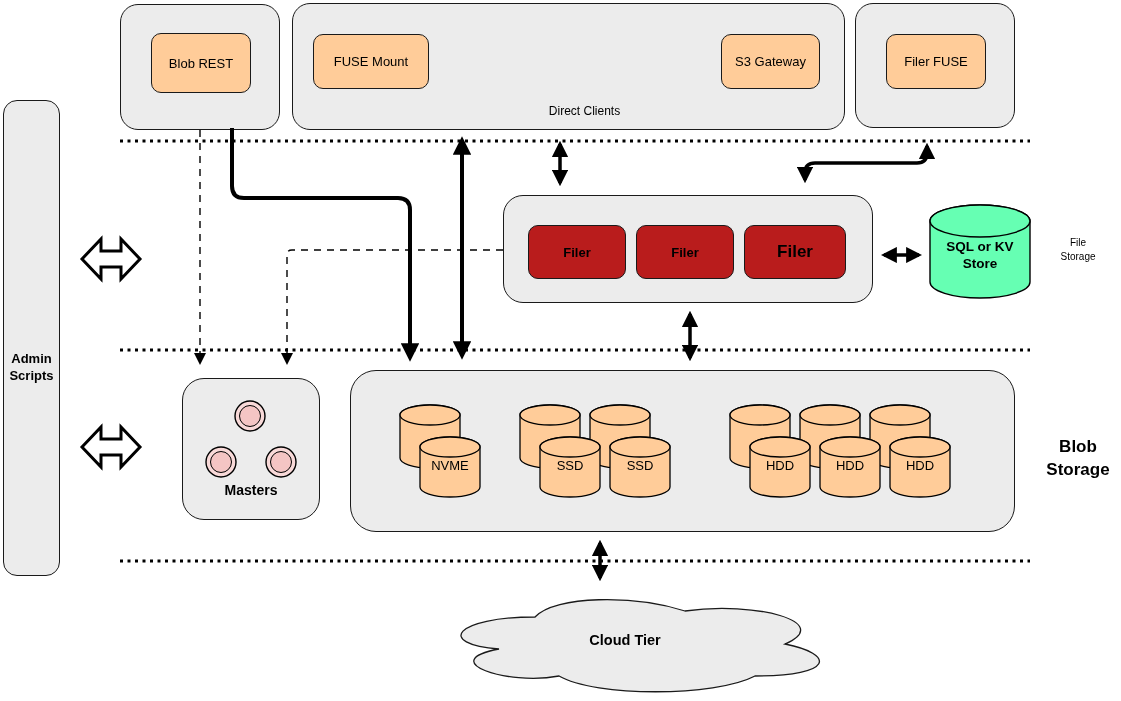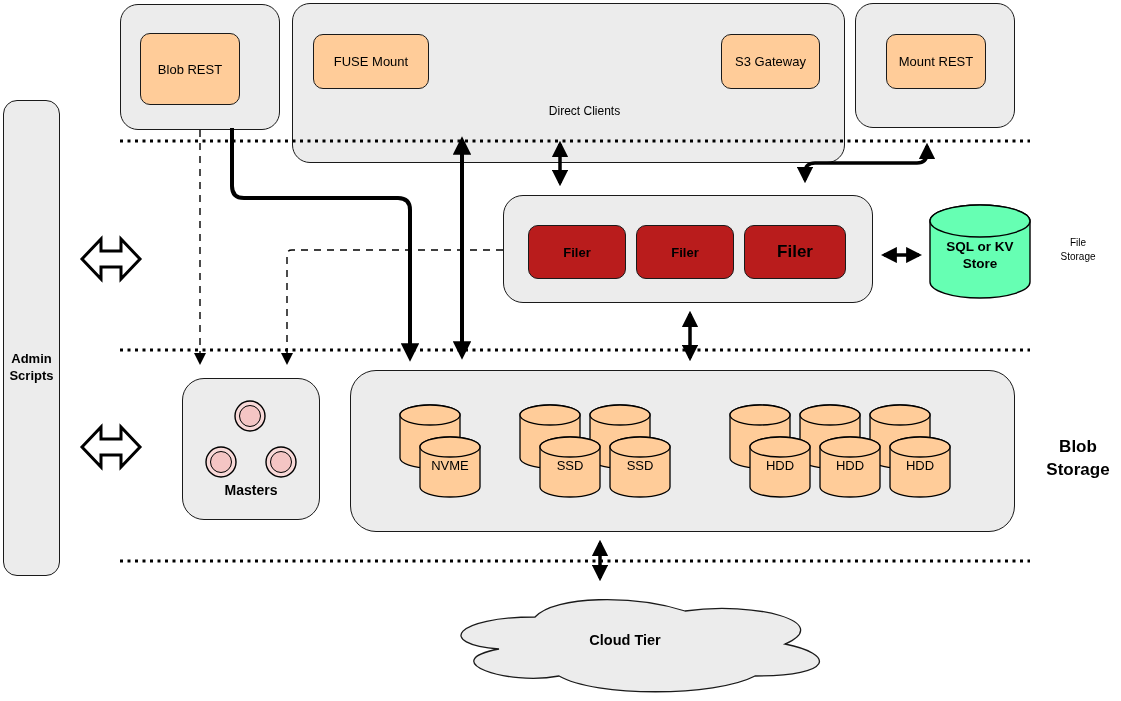--- a/index.html
+++ b/index.html
@@ -25,38 +25,38 @@
 <body>
 
 <div id="canvas">
 
   <div class="group" style="left:3px;top:100px;width:57px;height:476px;border-radius:14px;">
     <div class="lbl pre bold" style="left:0;right:0;top:222px;font-size:13px;line-height:1.3;margin-top:28px;">Admin
 Scripts</div>
   </div>
 
   <div class="group" style="left:120px;top:4px;width:160px;height:126px;border-radius:18px;">
-    <div class="node orange" style="left:19px;top:28px;width:100px;height:72px;">
+    <div class="node orange" style="left:30px;top:28px;width:100px;height:60px;">
       <span>Blob REST</span>
     </div>
   </div>
 
-  <div class="group" style="left:292px;top:3px;width:553px;height:160px;border-radius:18px;">
+  <div class="group" style="left:292px;top:3px;width:553px;height:127px;border-radius:18px;">
     <div class="node orange" style="left:20px;top:30px;width:116px;height:55px;">
       <span>FUSE Mount</span>
     </div>
     <div class="node orange" style="left:428px;top:30px;width:99px;height:55px;">
       <span>S3 Gateway</span>
     </div>
     <div class="grouplabel" style="top:100px;">Direct Clients</div>
   </div>
 
   <div class="group" style="left:855px;top:3px;width:160px;height:125px;border-radius:18px;">
     <div class="node orange" style="left:30px;top:30px;width:100px;height:55px;">
-      <span>Mount REST</span>
+      <span>Filer FUSE</span>
     </div>
   </div>
 
   <div class="group" style="left:503px;top:195px;width:370px;height:108px;border-radius:20px;">
     <div class="node green" style="left:24px;top:29px;width:98px;height:54px;">
       <span>Filer</span>
     </div>
     <div class="node green" style="left:132px;top:29px;width:98px;height:54px;">
       <span>Filer</span>
     </div>

